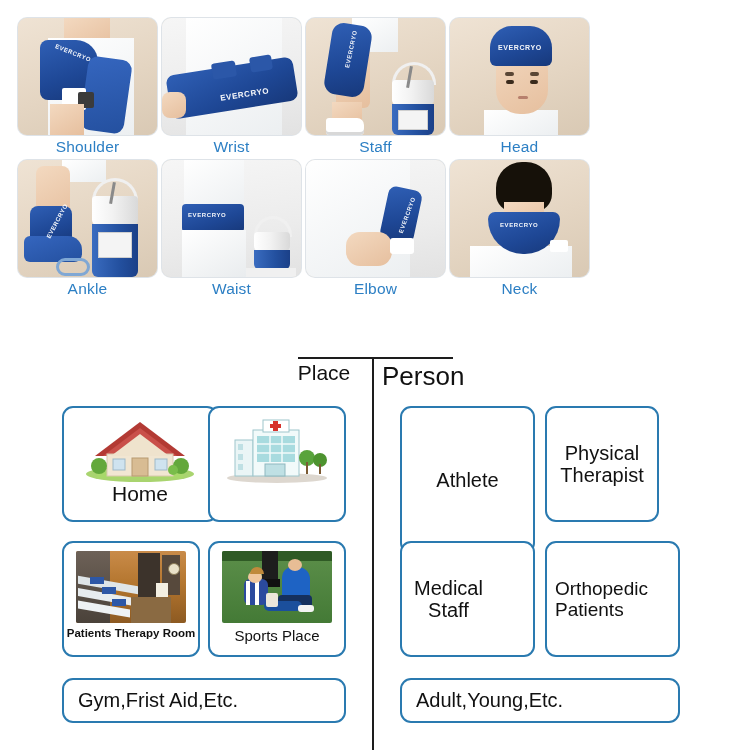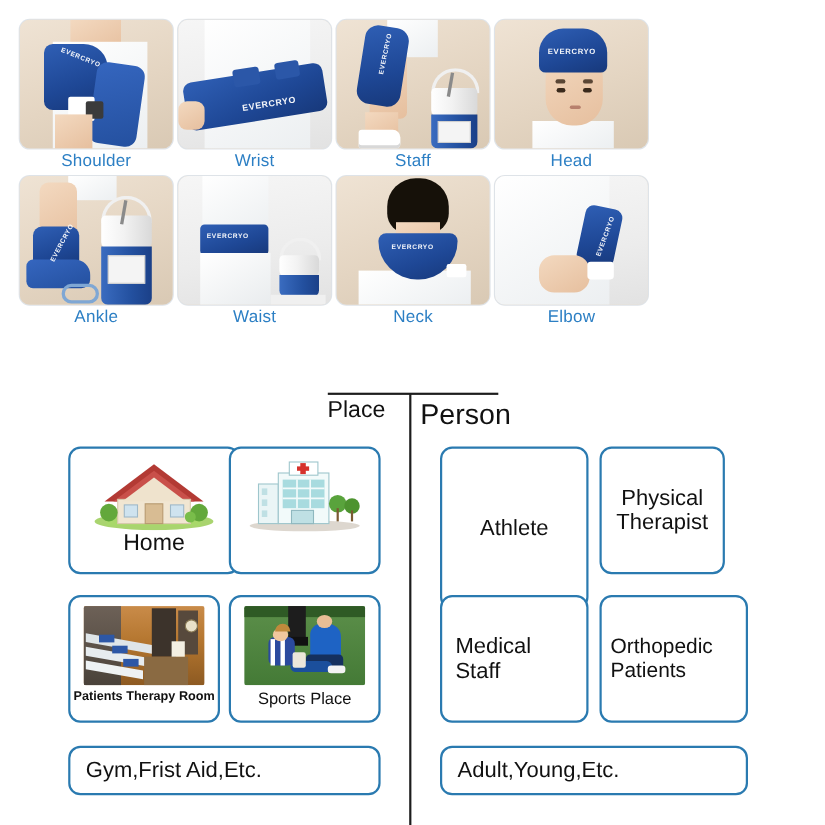--- a/index.html
+++ b/index.html
@@ -184,43 +184,43 @@
           <div class="cooler" style="left:92px;top:72px;width:36px;height:20px;"></div>
           <div class="cooler-blue" style="left:92px;top:90px;width:36px;height:20px;"></div>
           <div style="position:absolute;left:84px;top:108px;width:50px;height:9px;background:#f0f0f0;"></div>
         </div>
       </div>
       <div class="photo-caption">Waist</div>
     </div>
 
     <div class="photo-cell">
       <div class="photo-frame">
+        <div class="scene bg-cool">
+          <div style="position:absolute;left:0;top:0;width:104px;height:117px;" class="white-cloth"></div>
+          <div style="position:absolute;left:78px;top:28px;width:34px;height:54px;border-radius:8px;transform:rotate(12deg);" class="wrap-blue"></div>
+          <span class="brandtxt" style="left:82px;top:52px;transform:rotate(-70deg);">EVERCRYO</span>
+          <div style="position:absolute;left:40px;top:72px;width:46px;height:34px;border-radius:14px;" class="skin"></div>
+          <div style="position:absolute;left:84px;top:78px;width:24px;height:16px;background:#fff;border-radius:3px;"></div>
+        </div>
+      </div>
+      <div class="photo-caption">Elbow</div>
+    </div>
+
+    <div class="photo-cell">
+      <div class="photo-frame">
         <div class="scene bg-warm">
           <div style="position:absolute;left:20px;top:86px;width:102px;height:31px;" class="white-cloth"></div>
           <div class="hair" style="position:absolute;left:46px;top:2px;width:56px;height:50px;border-radius:26px 26px 18px 18px;"></div>
           <div style="position:absolute;left:54px;top:42px;width:40px;height:30px;" class="skin"></div>
           <div style="position:absolute;left:38px;top:52px;width:72px;height:42px;border-radius:8px 8px 40px 40px;" class="wrap-blue"></div>
           <span class="brandtxt" style="left:50px;top:62px;">EVERCRYO</span>
           <div style="position:absolute;left:100px;top:80px;width:18px;height:12px;background:#fff;border-radius:2px;"></div>
         </div>
       </div>
       <div class="photo-caption">Neck</div>
-    </div>
-
-    <div class="photo-cell">
-      <div class="photo-frame">
-        <div class="scene bg-cool">
-          <div style="position:absolute;left:0;top:0;width:104px;height:117px;" class="white-cloth"></div>
-          <div style="position:absolute;left:78px;top:28px;width:34px;height:54px;border-radius:8px;transform:rotate(12deg);" class="wrap-blue"></div>
-          <span class="brandtxt" style="left:82px;top:52px;transform:rotate(-70deg);">EVERCRYO</span>
-          <div style="position:absolute;left:40px;top:72px;width:46px;height:34px;border-radius:14px;" class="skin"></div>
-          <div style="position:absolute;left:84px;top:78px;width:24px;height:16px;background:#fff;border-radius:3px;"></div>
-        </div>
-      </div>
-      <div class="photo-caption">Elbow</div>
     </div>
 
   </div>
 </div>
 
 <div id="optional-section">
   <div id="op-rule"></div>
   <div id="col-place">Place</div>
   <div id="col-person">Person</div>
   <div id="v-divider"></div>
@@ -317,21 +317,21 @@
 </div>
 
 <div class="card" id="card-athlete">
   <div class="person-text">Athlete</div>
 </div>
 <div class="card" id="card-pt">
   <div class="person-text" style="white-space:pre-line;">Physical
 Therapist</div>
 </div>
 <div class="card" id="card-medical">
-  <div class="person-text" style="white-space:pre-line;justify-content:flex-start;text-align:left;padding-left:12px;">Medical
+  <div class="person-text" style="white-space:pre-line;justify-content:flex-start;text-align:center;padding-left:12px;">Medical
 Staff</div>
 </div>
 <div class="card" id="card-ortho">
   <div class="person-text" style="white-space:pre-line;justify-content:flex-start;text-align:left;padding-left:8px;font-size:19px;">Orthopedic
 Patients</div>
 </div>
 <div class="card" id="card-adult">
   <div class="bar-text">Adult,Young,Etc.</div>
 </div>
 

